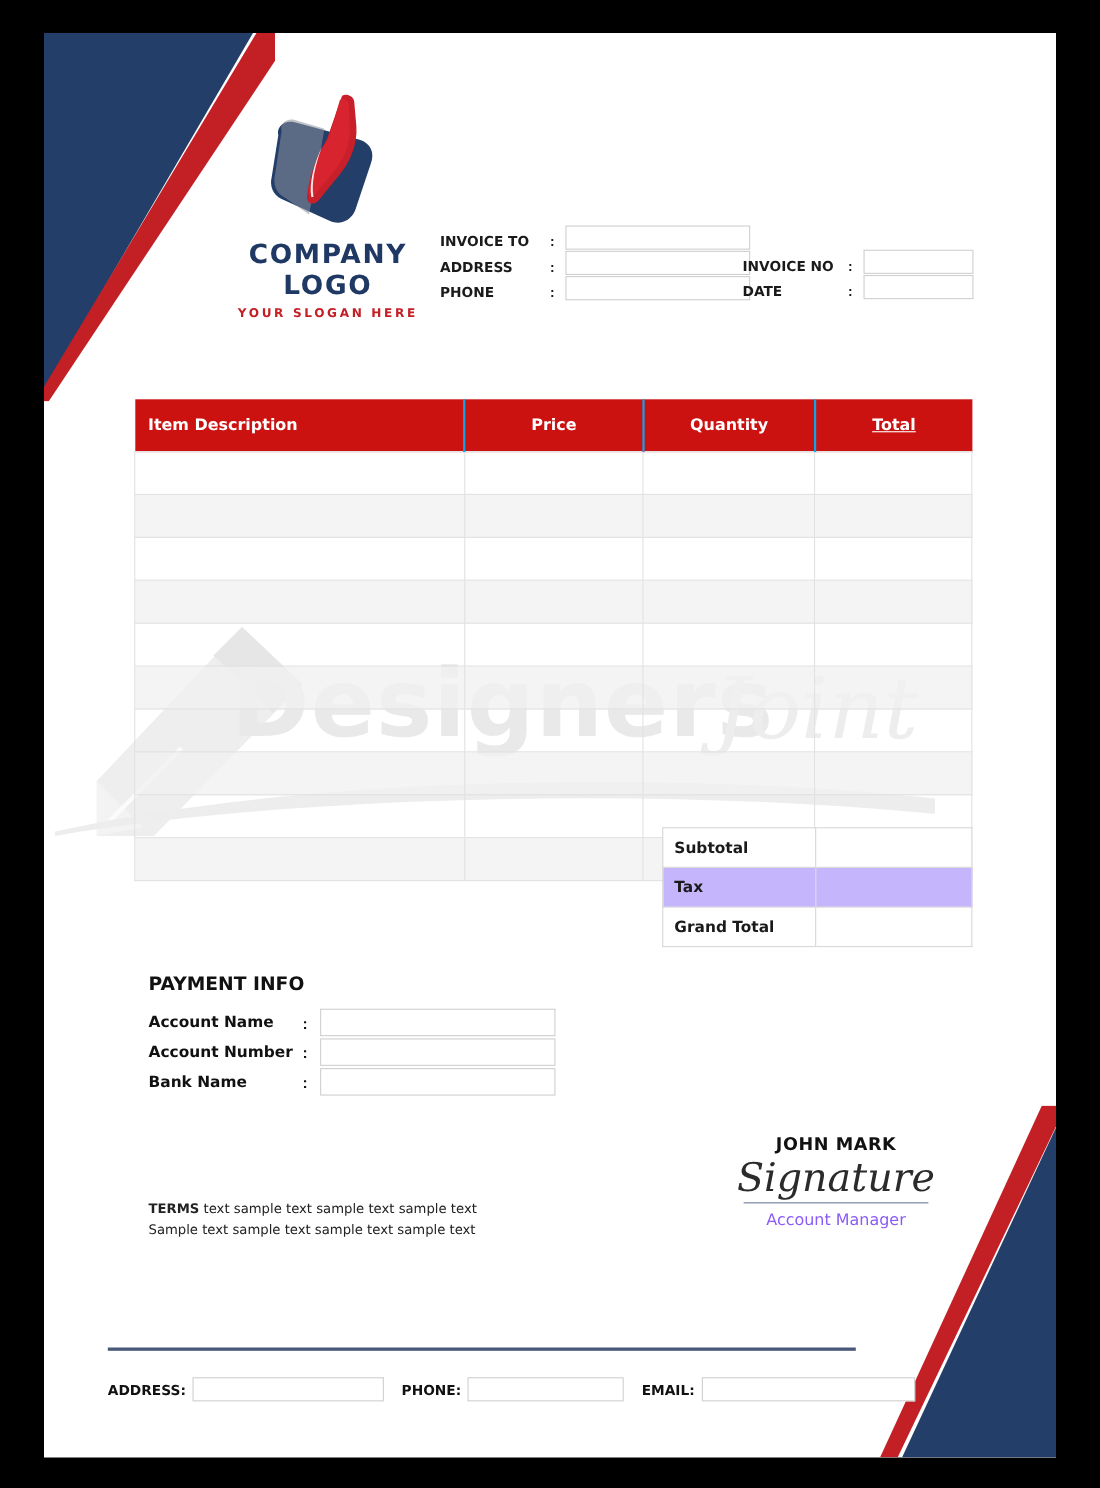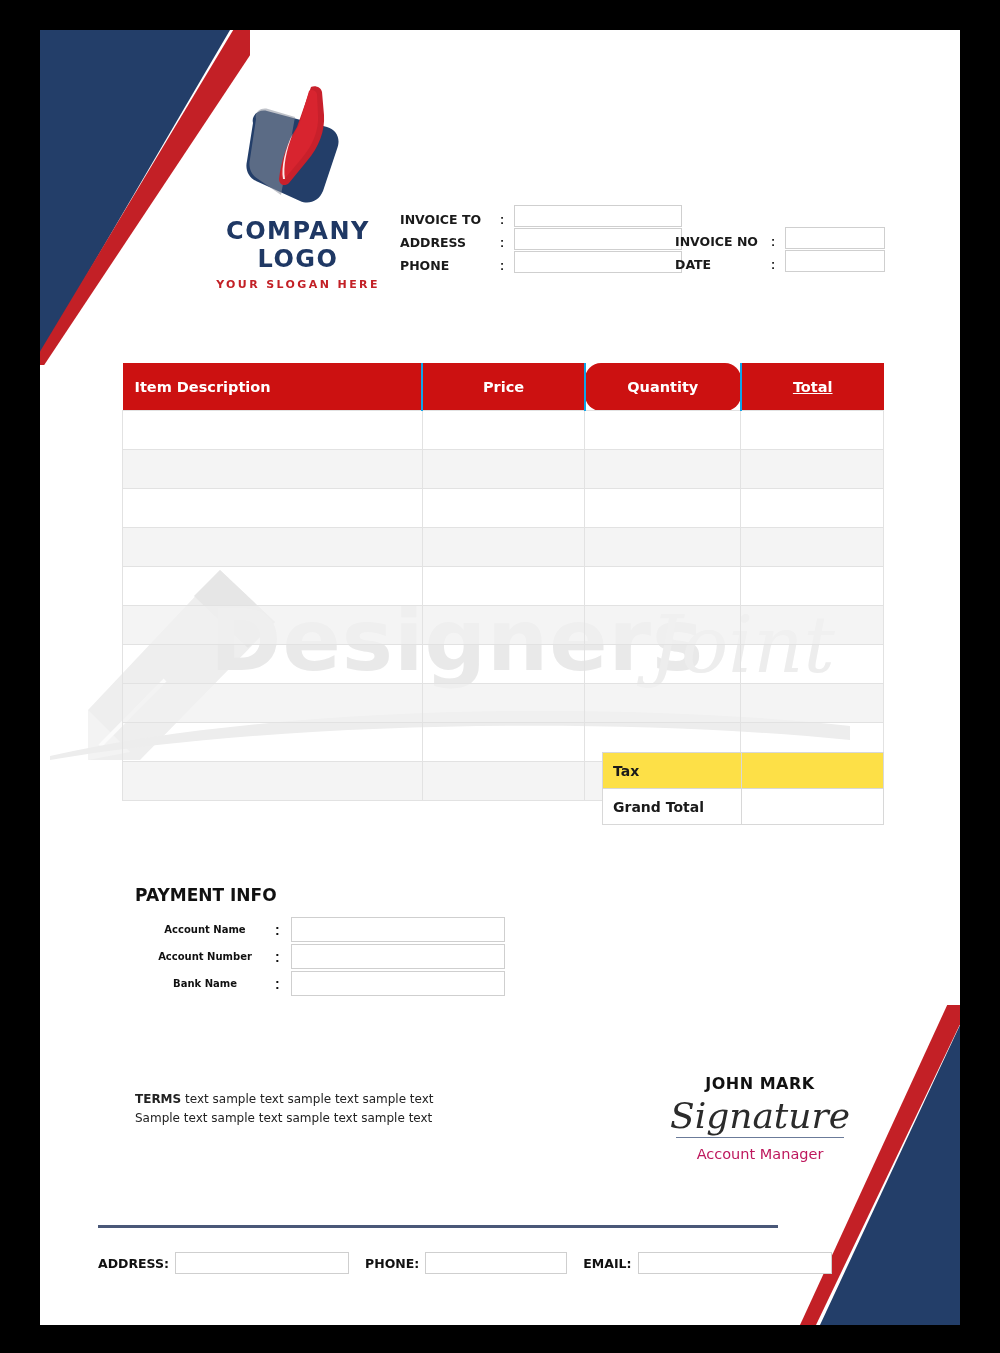--- a/index.html
+++ b/index.html
@@ -198,21 +198,21 @@
     font-size: 14.5px;
     font-weight: bold;
     font-family: "DejaVu Sans", sans-serif;
     height: 47px;
     border-right: 2px solid #0ea5e9;
     padding: 0 12px;
   }
   .items-table th:last-child { border-right: none; text-decoration: underline; }
   .th-desc { text-align: left; width: 320px; }
   .th-price { text-align: center; width: 160px; }
-  .th-qty { text-align: center; width: 145px; border-radius: 16px; }
+  .th-qty { text-align: center; width: 145px; }
   .th-total { text-align: center; width: 137px; }
 
   .items-table td {
     height: 36px;
     border: 1px solid #e2e2e2;
     background: transparent;
   }
   .items-table tbody tr.alt td { background: rgba(240,240,240,0.75); }
 
   
@@ -228,21 +228,21 @@
     height: 33px;
     border: 1px solid #d8d8d8;
     font-size: 14px;
     font-weight: bold;
     color: #1a1a1a;
     font-family: "DejaVu Sans", sans-serif;
     padding-left: 10px;
     background: #ffffff;
   }
   .totals-table td.val { width: 140px; padding-left: 0; }
-  .totals-table tr.alt td { background: #fde047; }
+  .totals-table tr.alt td { background: #c4b5fd; }
 
   
   .payment-block {
     position: absolute;
     left: 95px;
     top: 855px;
     z-index: 6;
   }
   .payment-title {
     font-size: 17px;
@@ -251,45 +251,44 @@
     font-family: "DejaVu Sans", sans-serif;
     margin-bottom: 12px;
   }
   .pay-row {
     display: flex;
     align-items: center;
     height: 25px;
     margin-bottom: 2px;
   }
   .pay-label {
-    font-size: 10px;
+    font-size: 14px;
     font-weight: bold;
     color: #111111;
     font-family: "DejaVu Sans", sans-serif;
     width: 140px;
-    text-align: center;
   }
   .pay-colon {
     font-size: 14px;
     font-weight: bold;
     color: #111111;
     width: 16px;
   }
   .pay-input {
     width: 212px;
     height: 23px;
     border: 1px solid #cfcfcf;
     background: #ffffff;
   }
 
   
   .signature-block {
     position: absolute;
     left: 600px;
-    top: 1044px;
+    top: 1000px;
     width: 240px;
     text-align: center;
     z-index: 6;
   }
   .sig-name {
     font-size: 16px;
     font-weight: bold;
     color: #111111;
     font-family: "DejaVu Sans", sans-serif;
     letter-spacing: 0.5px;
@@ -303,21 +302,21 @@
     line-height: 1.05;
   }
   .sig-line {
     width: 168px;
     height: 1px;
     background: #6b7b99;
     margin: 2px auto 8px auto;
   }
   .sig-role {
     font-size: 14.5px;
-    color: #be185d;
+    color: #8b5cf6;
     font-family: "DejaVu Sans", sans-serif;
   }
 
   
   .thanks-block {
     position: absolute;
     left: 95px;
     top: 1060px;
     z-index: 6;
   }
@@ -508,20 +507,24 @@
         <td></td>
         <td></td>
         <td></td>
         <td></td>
       </tr>
     </tbody>
   </table>
 
   <table class="totals-table">
     <tbody>
+      <tr>
+        <td>Subtotal</td>
+        <td class="val"></td>
+      </tr>
       <tr class="alt">
         <td>Tax</td>
         <td class="val"></td>
       </tr>
       <tr>
         <td>Grand Total</td>
         <td class="val"></td>
       </tr>
     </tbody>
   </table>

